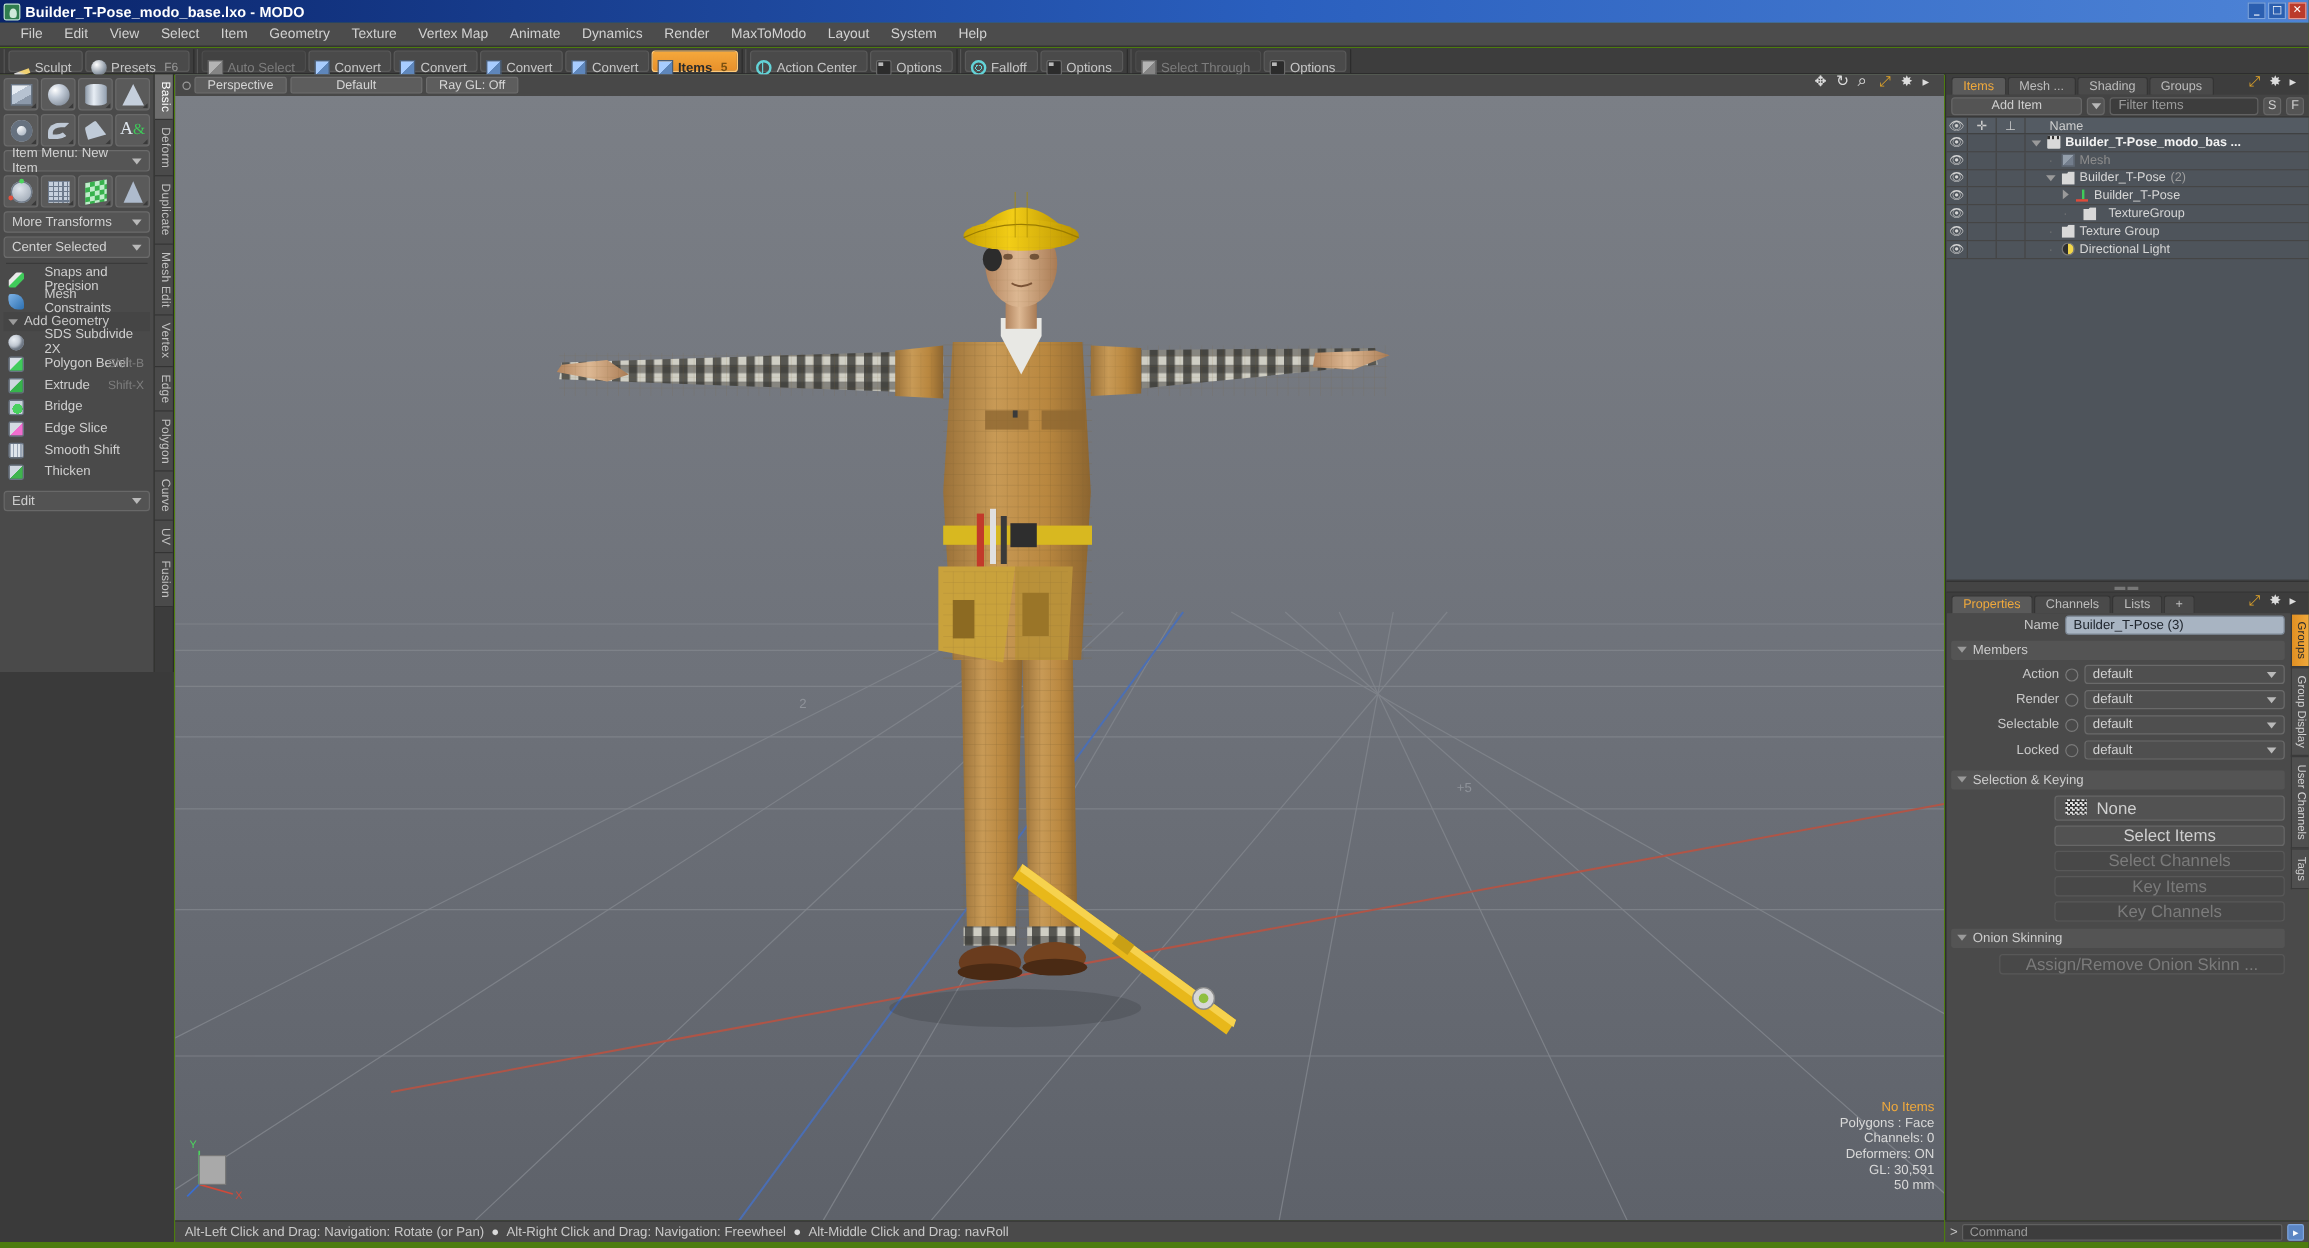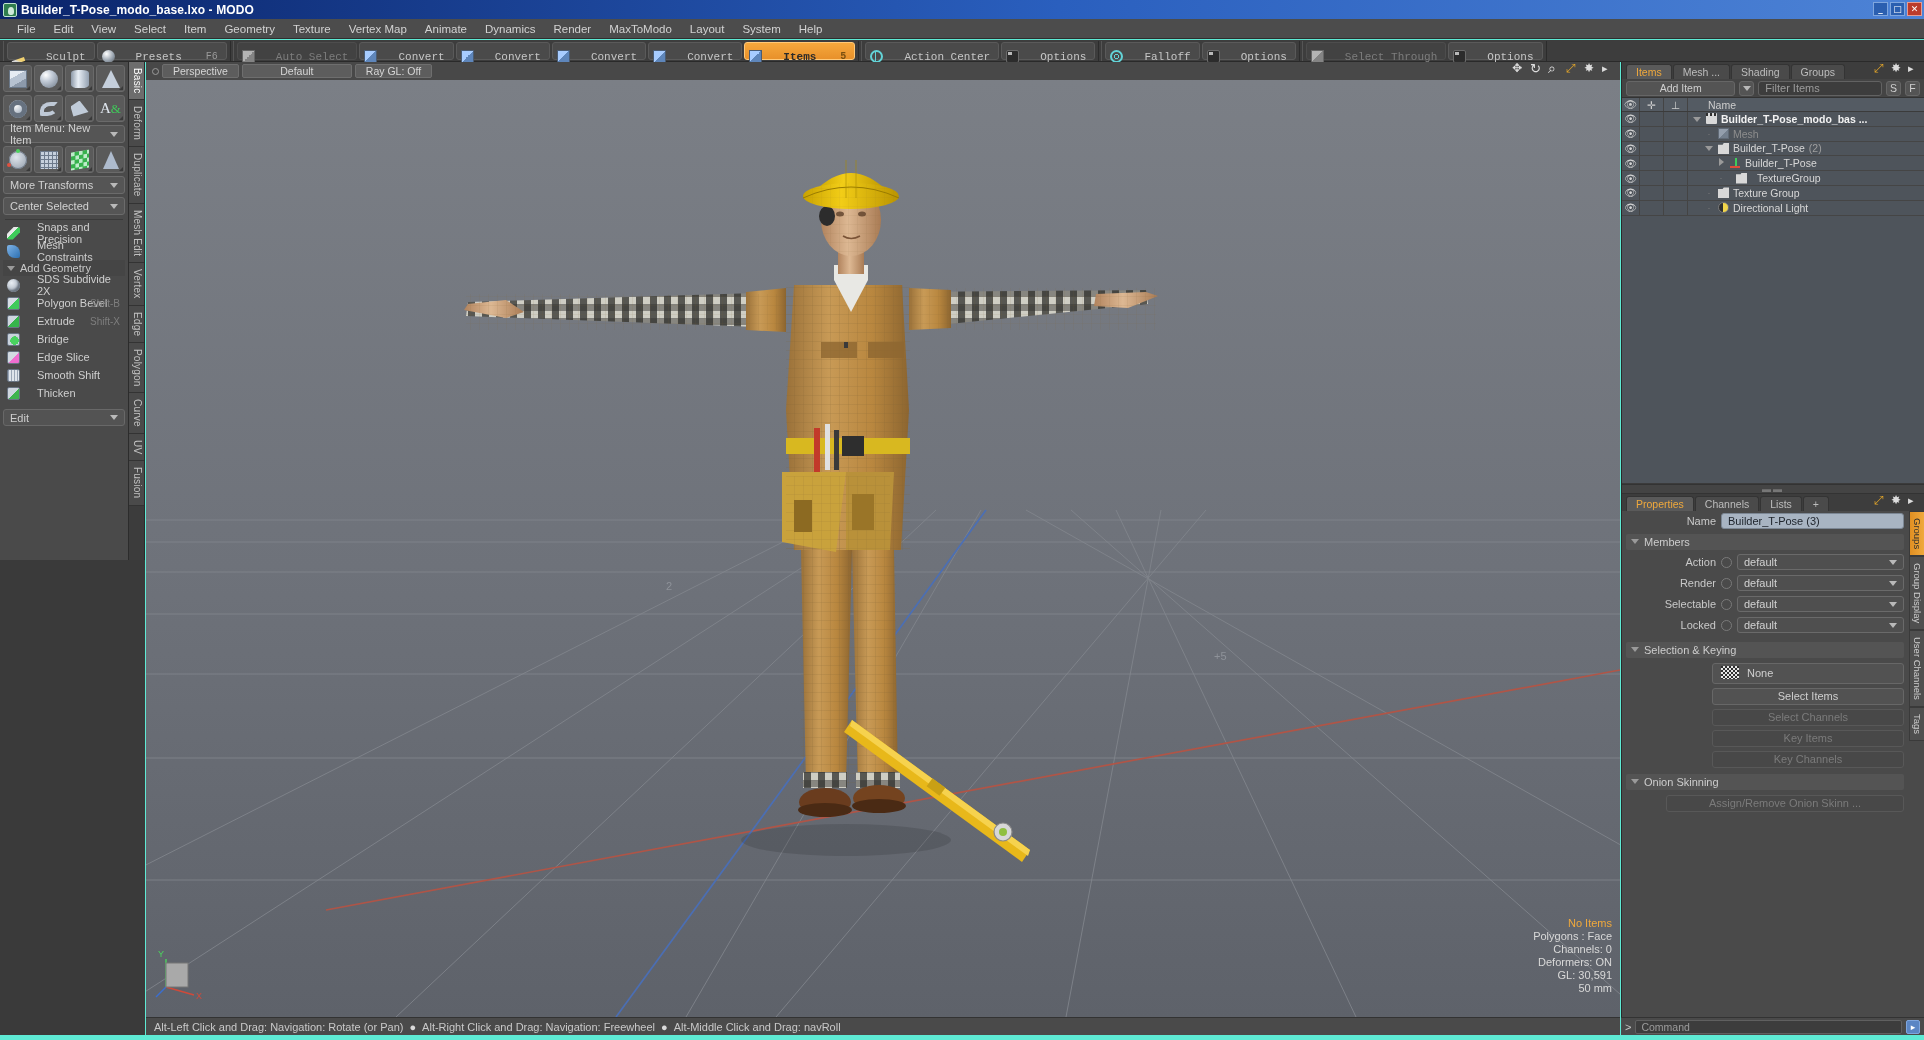--- a/index.html
+++ b/index.html
@@ -3,21 +3,21 @@
 <meta charset="utf-8">
 <style>
   * { box-sizing: border-box; margin: 0; padding: 0; }
   html, body {
     width: 1924px; height: 1040px;
     background: #3a3a3a;
     font-family: "Liberation Sans", sans-serif;
     overflow: hidden;
     -webkit-font-smoothing: none;
   }
-  #app { position: relative; width: 1924px; height: 1040px; background: #5eead4; }
+  #app { position: relative; width: 1924px; height: 1040px; background: #4d7c0f; }
 
   
   .titlebar {
     position: absolute; left: 0; top: 0; width: 1924px; height: 19px;
     background: linear-gradient(to right, #0a246a 0%, #2a5fbe 55%, #4d83d6 100%);
     display: flex; align-items: center; color: #fff;
     font-size: 12px; font-weight: bold;
   }
   .tb-icon {
     width: 14px; height: 14px; margin: 0 4px 0 3px; border-radius: 2px;
@@ -53,24 +53,24 @@
   
   .modebar {
     position: absolute; left: 0; top: 40px; width: 1924px; height: 22px;
     background: #3d3d3d; border-bottom: 1px solid #2a2a2a;
     display: flex; align-items: center; gap: 2px; padding: 0 3px;
   }
   .tb-group { display: flex; align-items: center; gap: 2px;
     border-left: 1px solid #555; border-right: 1px solid #2c2c2c;
     padding: 0 3px; height: 20px; }
   .tb-chip {
-    height: 18px; display: flex; align-items: center; gap: 21px;
+    height: 18px; display: flex; align-items: center; gap: 4px;
     padding: 12px 8px 0 4px; border-radius: 3px;
     background: #4a4a4a; border: 1px solid #5a5a5a;
-    color: #c6c6c6; font-size: 11px; white-space: nowrap; font-family: Liberation Mono, monospace;
+    color: #c6c6c6; font-size: 11px; white-space: nowrap;
   }
   .tb-chip.dim { color: #7d7d7d; background: #424242; border-color: #4d4d4d; }
   .tb-chip.active {
     background: linear-gradient(to bottom, #f5a83c, #e8902a);
     color: #2b2b2b; border-color: #ffc978; font-weight: bold;
   }
   .tb-chip .key { color: #9a9a9a; font-size: 10px; margin-left: 3px;}
   .tb-chip.active .key { color: #7a5010; }
   .ico { width: 13px; height: 13px; display: inline-block; position: relative; flex: 0 0 auto; }
   .ico.cube { background: linear-gradient(135deg,#9fb8d8 0 50%, #6d85a6 50% 100%); border:1px solid #4a5c73; }
@@ -291,21 +291,21 @@
     border-radius: 3px; color: #d2d2d2; font-size: 11px;
     display: flex; align-items: center; padding: 0 6px; justify-content: space-between;
   }
   .prop-dot { width: 11px; height: 11px; border-radius: 50%; border: 1px solid #7a7a7a; background: #4a4a4a; flex:0 0 auto;}
   .prop-sect {
     height: 16px; background: #545454; display:flex; align-items:center; gap: 5px;
     color: #cdcdcd; font-size: 11px; padding-left: 5px; margin: 2px 4px 2px 4px; border-radius: 2px;
   }
   .prop-btn {
     height: 17px; background: #525252; border: 1px solid #676767; border-radius: 3px;
-    color: #cfcfcf; font-size: 11px; display:flex; align-items:center; justify-content:center;
+    color: #cfcfcf; font-size: 14px; display:flex; align-items:center; justify-content:center;
   }
   .prop-btn.disabled { color: #7b7b7b; background: #484848; border-color: #585858; }
   .prop-btn.left { justify-content: flex-start; padding-left: 34px; position: relative; }
   .dotgrid { position:absolute; left:8px; top:2px; width:18px; height:13px;
     background: repeating-conic-gradient(#e6e6e6 0 25%, #2f2f2f 0 50%) 0 0/4px 4px; }
 
   .vtabs-right {
     position: absolute; right: 0; top: 0; width: 15px; height: 100%;
     display: flex; flex-direction: column;
   }

